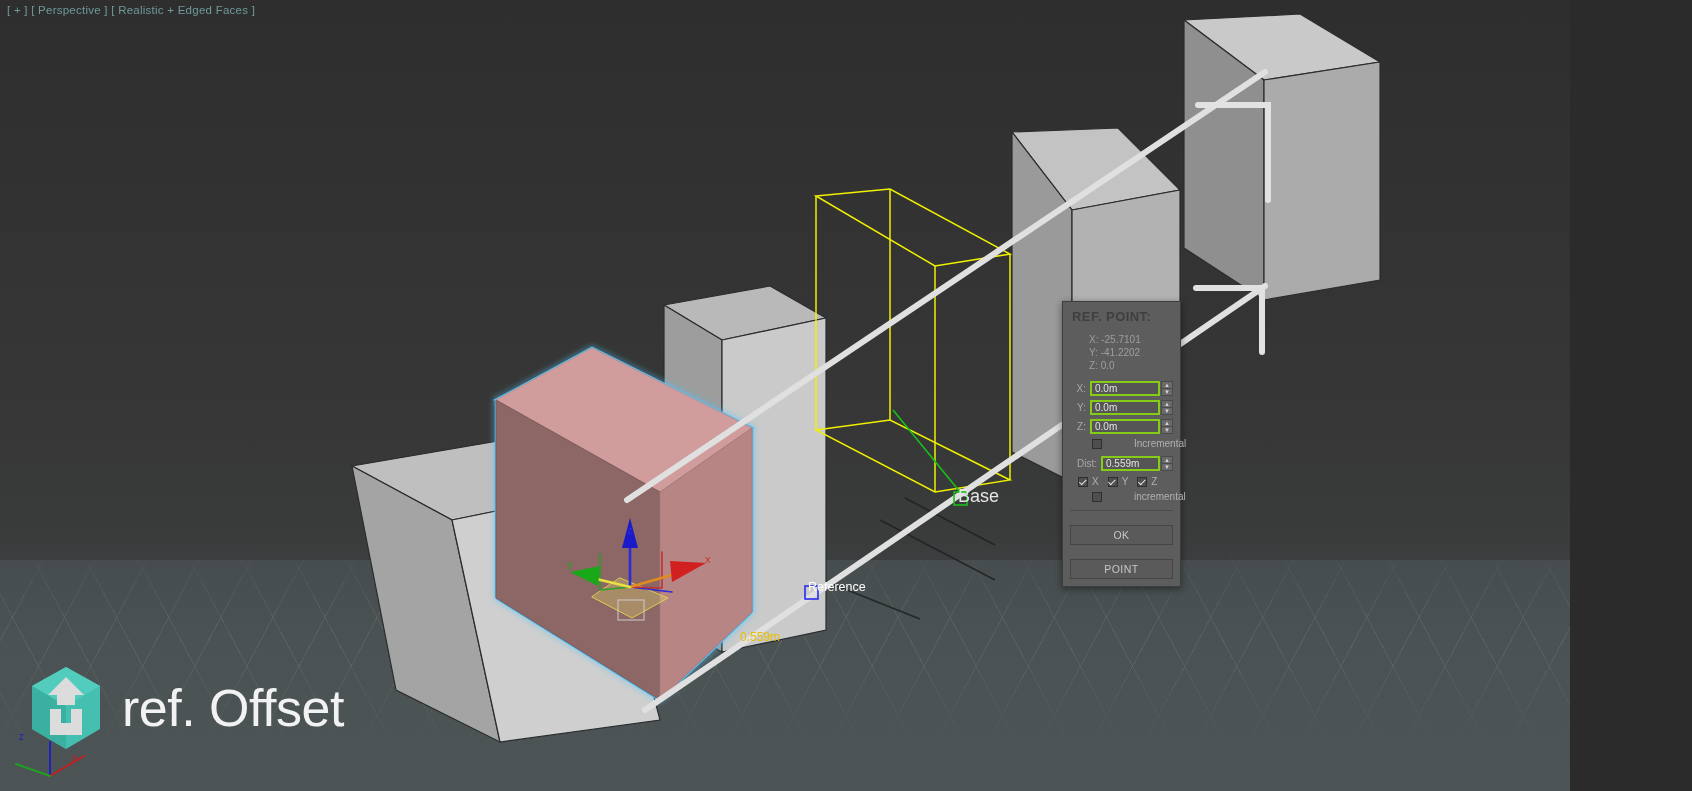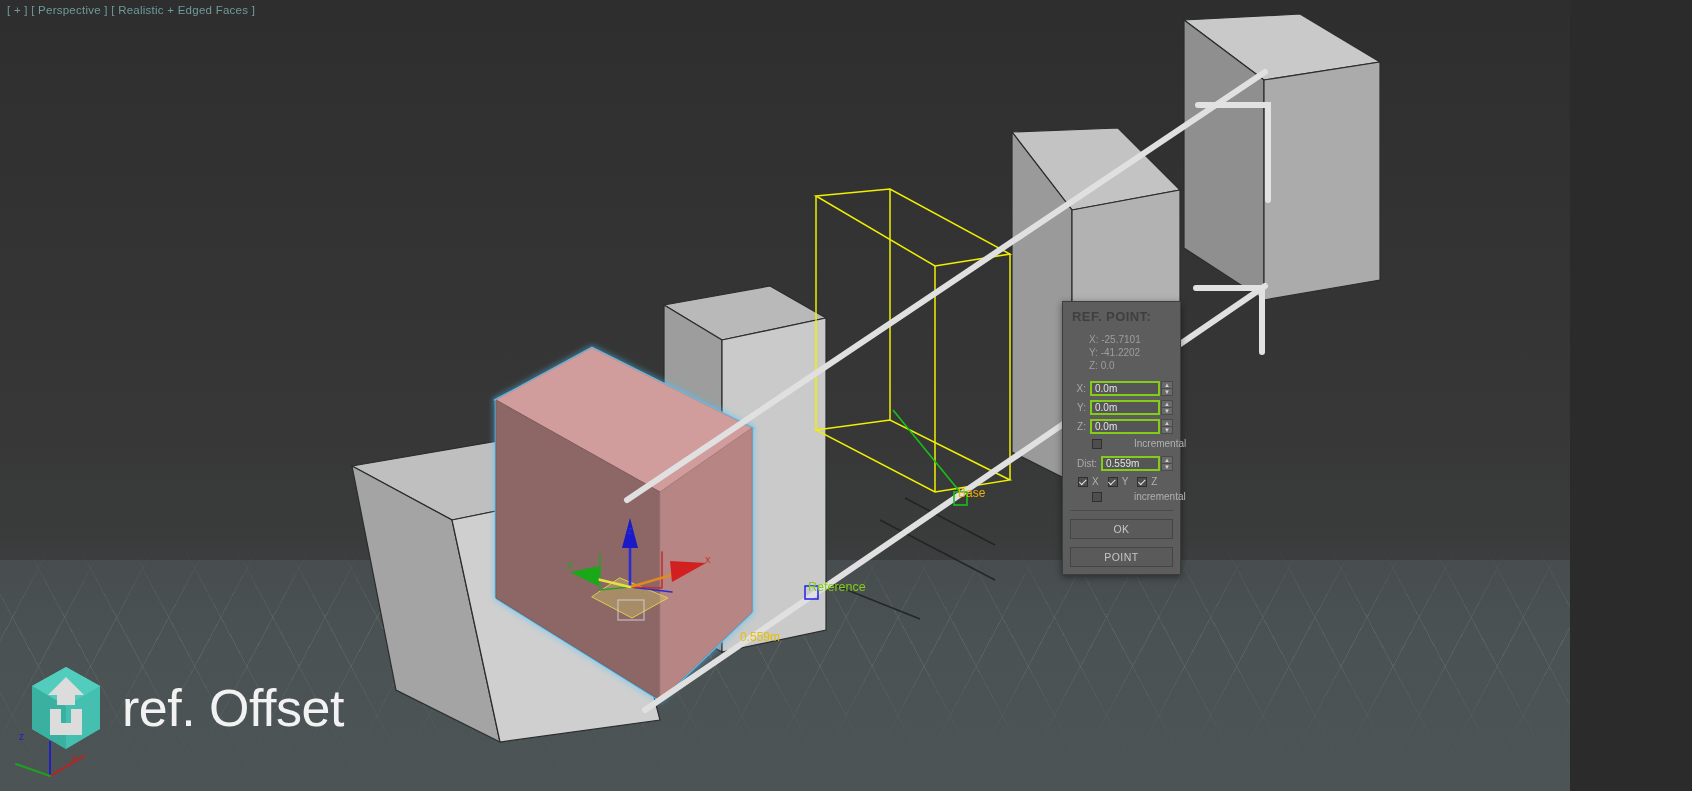--- a/index.html
+++ b/index.html
@@ -146,21 +146,21 @@
     transform:rotate(-45deg) translate(0px,-1px);
   }
   .chk-lbl{
     font-size:10px; color:#b0b0b0;
     margin-left:4px; margin-right:9px;
   }
   .dlg-btn{
     display:block;
     width:100%;
     height:20px;
-    margin-top:8px;
+    margin-top:14px;
     background:#5a5a5a;
     border:1px solid #454545;
     box-sizing:border-box;
     color:#c6c6c6;
     font-size:10.5px;
     font-family:"Liberation Sans", sans-serif;
     letter-spacing:.5px;
     cursor:pointer;
   }
   .dlg-sep{
@@ -177,22 +177,22 @@
   .brand-name{
     font-size:52px;
     color:#f2f2f2;
     font-weight:400;
     letter-spacing:-.5px;
     line-height:1;
   }
 
   
   .scene-txt{position:absolute;user-select:none;white-space:nowrap;}
-  #ref-label{left:808px; top:580px; font-size:12.5px; color:#84cc16;}
-  #base-label{left:958px; top:486px; font-size:12px; color:#eab308;}
+  #ref-label{left:808px; top:580px; font-size:12.5px; color:#ffffff;}
+  #base-label{left:958px; top:486px; font-size:18px; color:#e5e5e5;}
   #dim-label{left:740px; top:630px; font-size:12px; color:#e8c000;}
   #gizmo-x{left:705px; top:553px; font-size:11px; color:#d03030;}
   #gizmo-y{left:567px; top:558px; font-size:11px; color:#2aa02a;}
   #gizmo-z{left:627px; top:524px; font-size:11px; color:#2b2bd8;}
   #tripod-x{left:72px; top:752px; font-size:10px; color:#c02020;}
   #tripod-z{left:19px; top:731px; font-size:10px; color:#2020c0;}
 </style>
 </head>
 <body>
 

